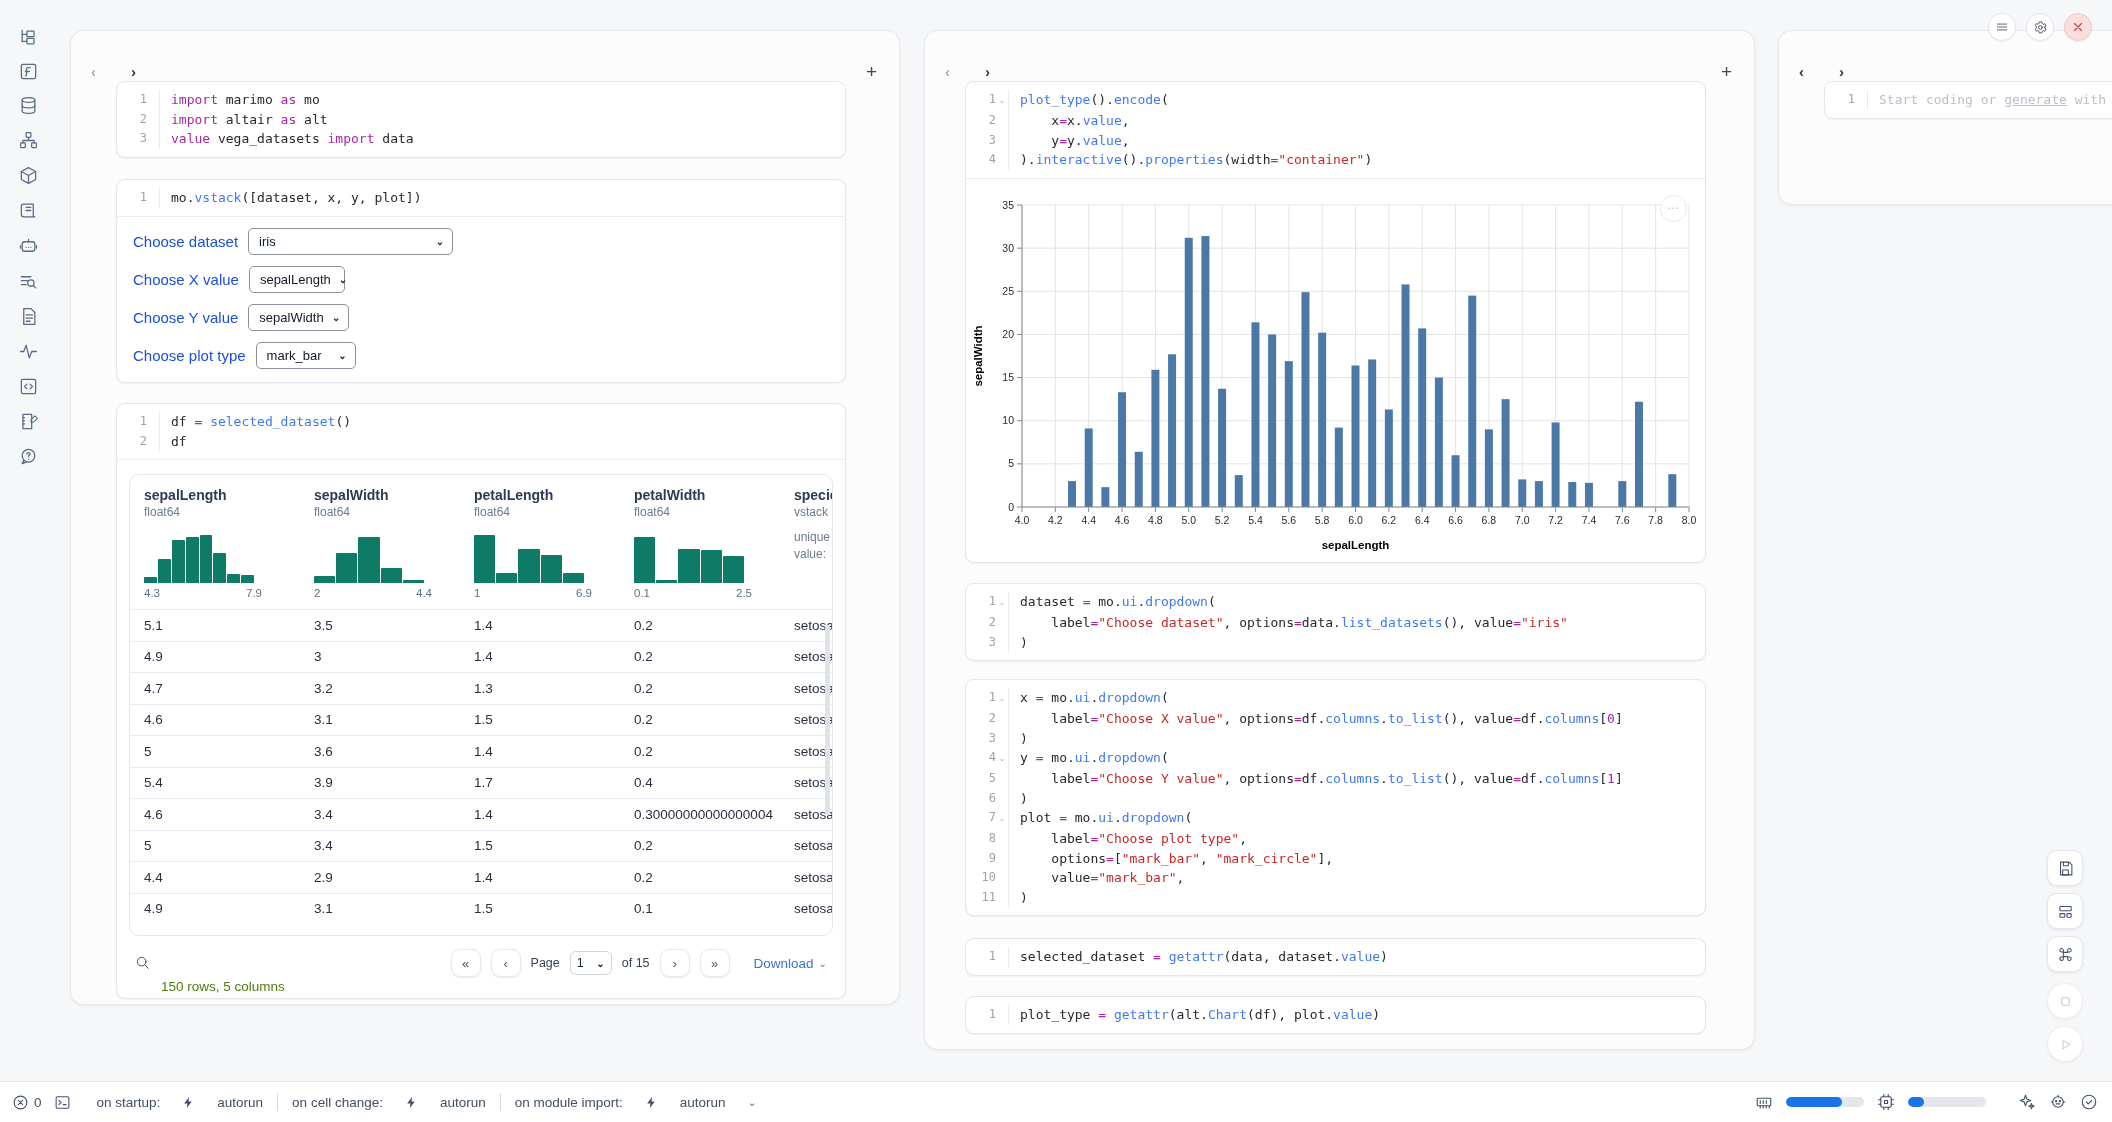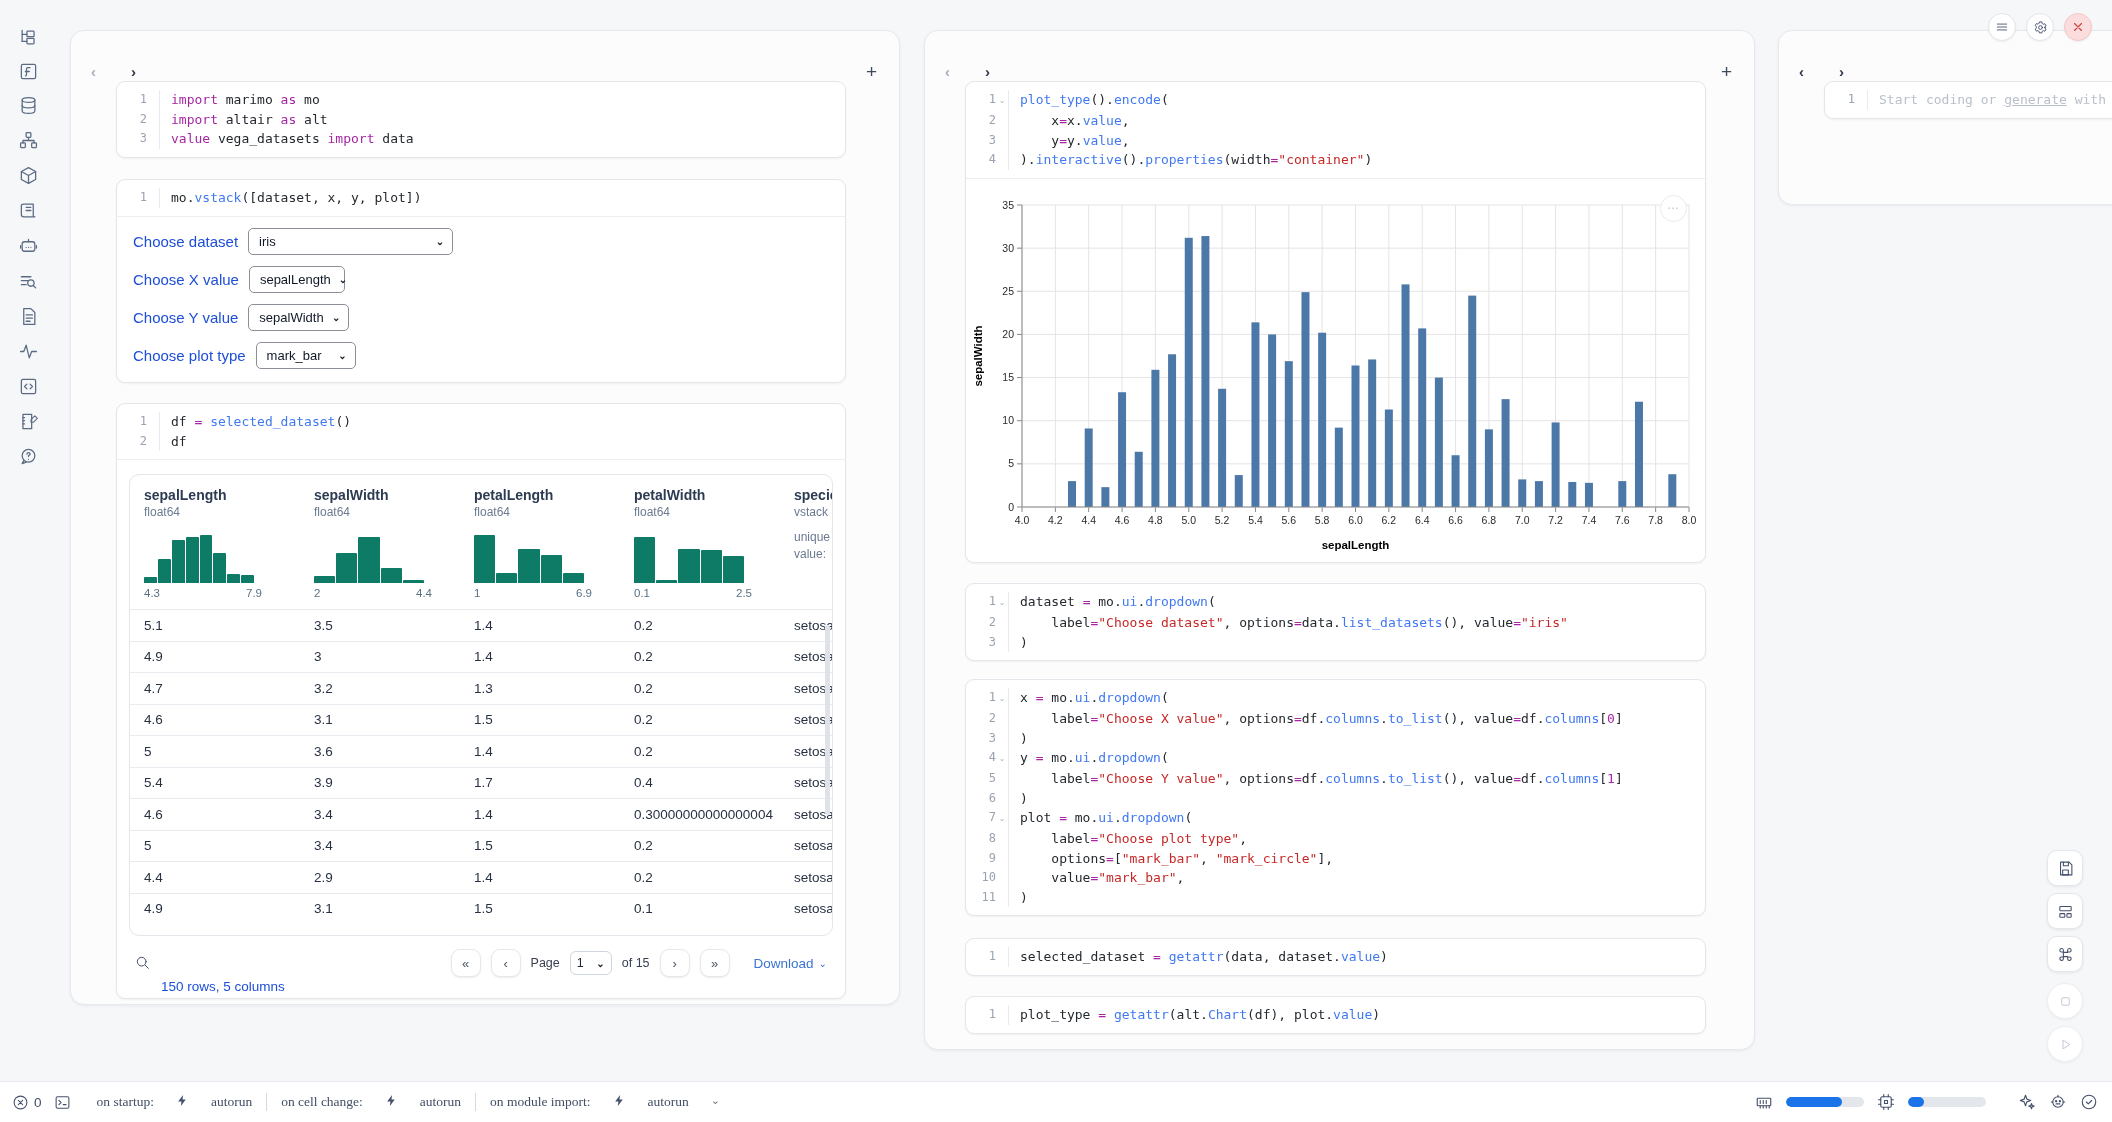--- a/index.html
+++ b/index.html
@@ -51,42 +51,42 @@
   .col-type { font-size:12px; color:#6b7a90; margin-top:2px; white-space:nowrap; }
   .hist { display:flex; align-items:flex-end; gap:1px; height:54px; width:110px; margin-top:10px; }
   .hist .hb { flex:1; background:#0e7b66; border-radius:1px 1px 0 0; }
   .hist-range { display:flex; justify-content:space-between; width:118px; margin:4px 0 10px 0; font-size:11.5px; color:#5a7184; }
   .col-meta { font-size:12px; color:#6b7a90; margin-top:10px; line-height:17px; white-space:nowrap; }
   .df-scroll { position:absolute; right:2px; top:150px; width:5px; height:190px; background:#dfe3e9; border-radius:3px; }
   .tr { display:flex; border-top:1px solid #e8ebf0; height:31.5px; align-items:center; }
   .td { flex:0 0 auto; padding-left:14px; font-size:13.5px; color:#273142; overflow:hidden; white-space:nowrap; }
 
   .df-footer { position:absolute; left:12px; right:12px; display:flex; align-items:center; gap:10px; padding:0 6px; }
-  .df-summary { font-size:13.5px; color:#1d4ed8;margin-top:47px; }
+  .df-summary { font-size:13.5px; color:#4d7c0f;margin-top:47px; }
   .pg-btn { width:30px; height:28px; background:#fff; border:1px solid #e5e8ed; border-radius:9px; box-shadow:0 1px 2px rgba(0,0,0,.08); color:#4b5563; font-size:13px; display:flex; align-items:center; justify-content:center; cursor:pointer; }
   .pg-text { font-size:12.5px; color:#374151; }
   .pg-select { height:24px; min-width:42px; border:1px solid #cfd5dd; border-radius:6px; background:#fff; display:flex; align-items:center; justify-content:space-between; padding:0 6px; font-size:12.5px; color:#1f2937; cursor:pointer; }
   .dl-link { font-size:13.5px; color:#3b74d1; cursor:pointer; display:flex; align-items:center; gap:5px; }
 
   
   .chart-wrap { position:relative; }
   .chart-actions { position:absolute; top:16px; right:18px; width:27px; height:27px; border-radius:50%; background:#fff; border:1px solid #e8eaef; color:#b8bec9; font-size:12px; letter-spacing:1px; display:flex; align-items:center; justify-content:center; cursor:pointer; padding-bottom:6px; }
 
   
   .circle-btn { position:absolute; width:28px; height:28px; border-radius:50%; background:#fff; border:1px solid #e3e6ea; box-shadow:0 1px 2px rgba(0,0,0,.06); display:flex; align-items:center; justify-content:center; cursor:pointer; }
   .circle-btn.close { background:#fbdddd; border-color:#f3c9c9; }
   .sq-btn { position:absolute; left:2047px; width:36px; height:36px; border-radius:10px; background:#fff; border:1px solid #e4e7ec; box-shadow:0 1px 3px rgba(0,0,0,.08); display:flex; align-items:center; justify-content:center; cursor:pointer; color:#5b6b84; }
   .rnd-btn { position:absolute; left:2047px; width:36px; height:36px; border-radius:50%; background:#fff; border:1px solid #eceef2; box-shadow:0 1px 3px rgba(0,0,0,.05); display:flex; align-items:center; justify-content:center; cursor:pointer; color:#c3c9d4; }
 
   
   .statusbar { position:absolute; left:0; right:0; top:1081px; height:41px; background:#fff; border-top:1px solid #e6e8ee; display:flex; align-items:center; font-size:13.5px; color:#414e63; }
   .sb-left { display:flex; align-items:center; gap:12px; padding-left:12px; }
   .sb-chip { display:flex; align-items:center; gap:5px; cursor:pointer; }
   .sb-div { width:1px; height:18px; background:#d5d9e0; }
-  .sb-item { display:flex; align-items:flex-start; gap:22px; cursor:pointer;font-family:Liberation Serif, serif; }
+  .sb-item { display:flex; align-items:center; gap:22px; cursor:pointer; }
   .sb-right { position:absolute; right:14px; display:flex; align-items:center; gap:13px; }
   .meter { width:78px; height:10px; border-radius:5px; background:#e3e6ea; overflow:hidden; }
   .meter > div { height:100%; background:#1a73e8; border-radius:5px; }
   svg.sicon { stroke:#44506b; fill:none; stroke-width:1.5; stroke-linecap:round; stroke-linejoin:round; }
 </style>
 </head>
 <body>
 
 <div class="rail">
   <div class="ricon" style="top:22px">

